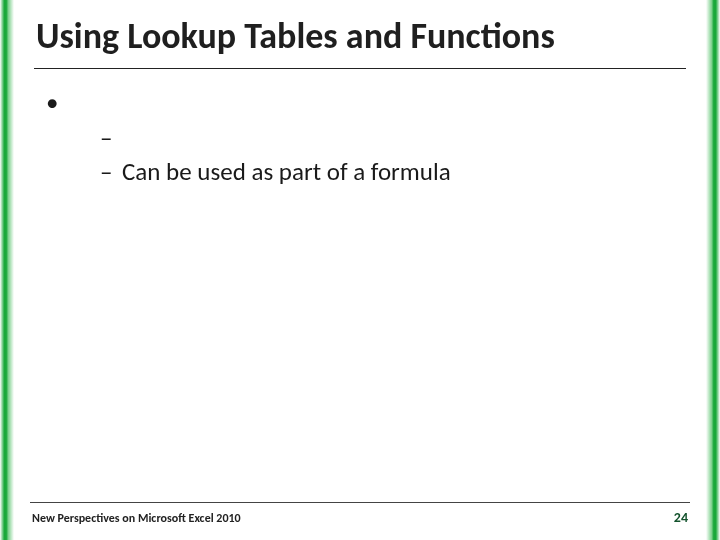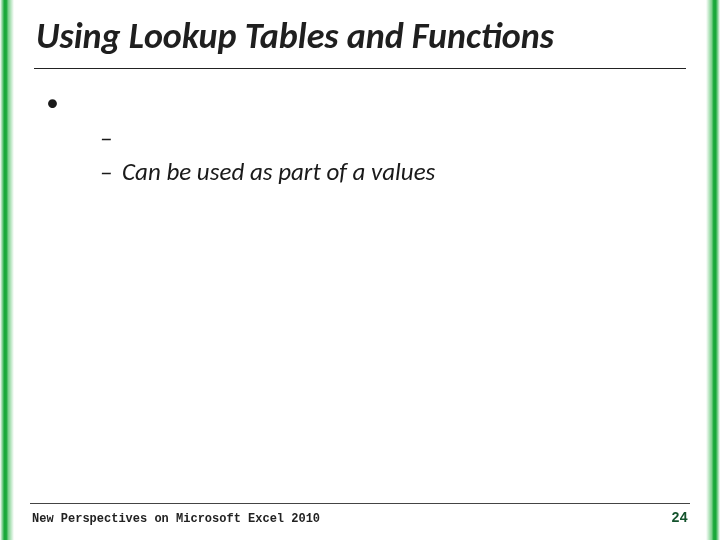--- a/index.html
+++ b/index.html
@@ -23,21 +23,20 @@
     right: 0;
     background: linear-gradient(to left, #ffffff 0%, #19a83a 30%, #19a83a 45%, #7fd18f 60%, #ffffff 100%);
   }
   .content {
     position: absolute;
     left: 22px;
     right: 22px;
     top: 0;
     bottom: 0;
     padding: 14px 10px 10px 10px;
-    font-style: italic;
   }
   .title {
     font-size: 36px;
     font-weight: 700;
     color: #1f1f1f;
     padding: 0 4px 10px 4px;
   }
   .title-rule {
     border: none;
     border-top: 1.5px solid #222;
@@ -66,21 +65,20 @@
   }
   .lvl2 .dash {
     width: 22px;
     flex: 0 0 22px;
   }
   .footer {
     position: absolute;
     left: 22px;
     right: 22px;
     bottom: 14px;
-    font-family: Liberation Mono, monospace;
   }
   .footer-rule {
     border: none;
     border-top: 1px solid #444;
     margin: 0 8px 6px 8px;
   }
   .footer-row {
     display: flex;
     justify-content: space-between;
     align-items: baseline;
@@ -109,21 +107,21 @@
 
   <div class="bullets">
     <div class="lvl1">
       <span class="dot">•</span>
     </div>
     <div class="lvl2">
       <span class="dash">–</span>
     </div>
     <div class="lvl2">
       <span class="dash">–</span>
-      <span>Can be used as part of a values</span>
+      <span>Can be used as part of a formula</span>
     </div>
   </div>
 </div>
 
 <div class="footer">
   <hr class="footer-rule">
   <div class="footer-row">
     <span class="footer-text">New Perspectives on Microsoft Excel 2010</span>
     <span class="page-num">24</span>
   </div>

